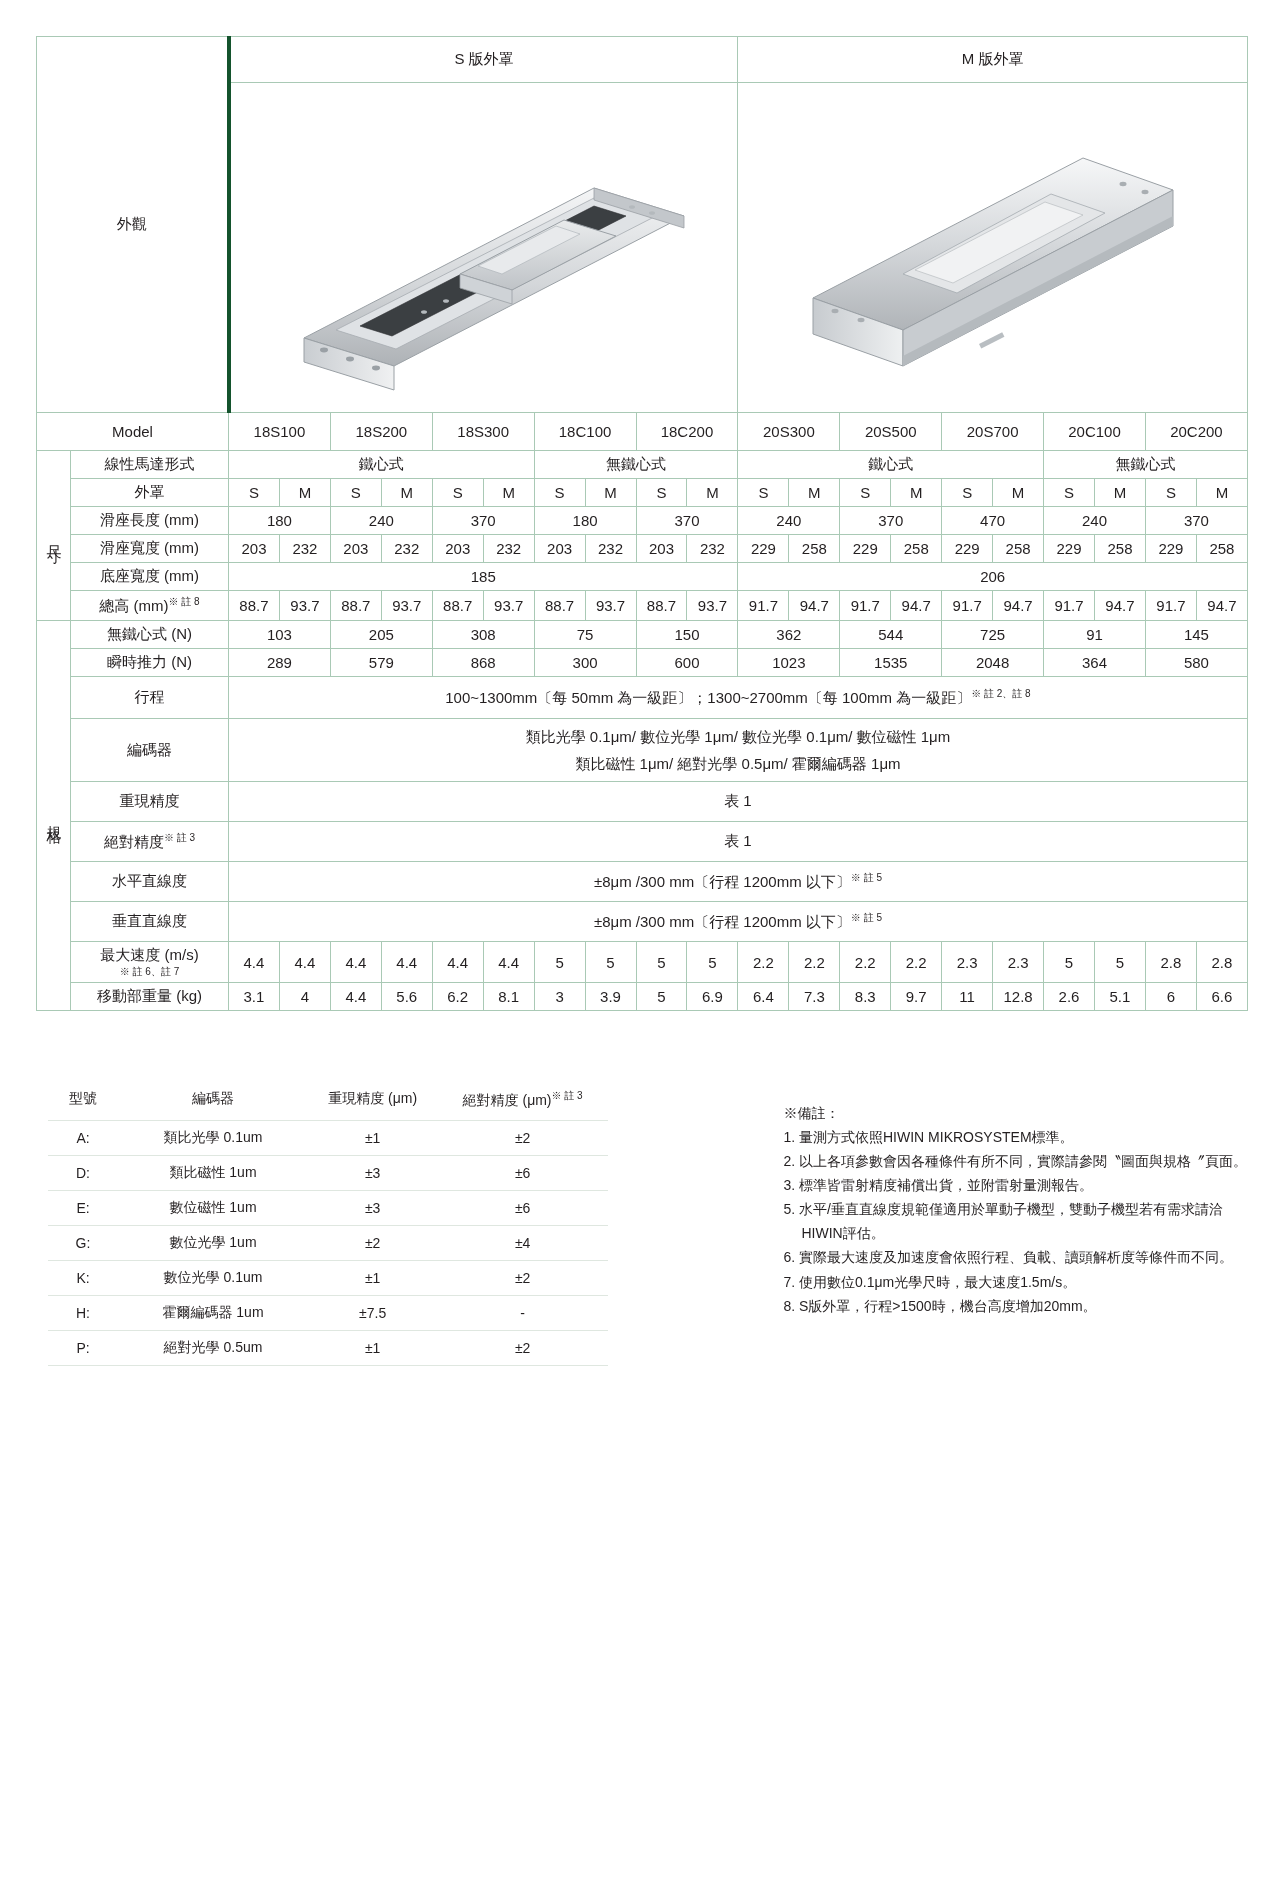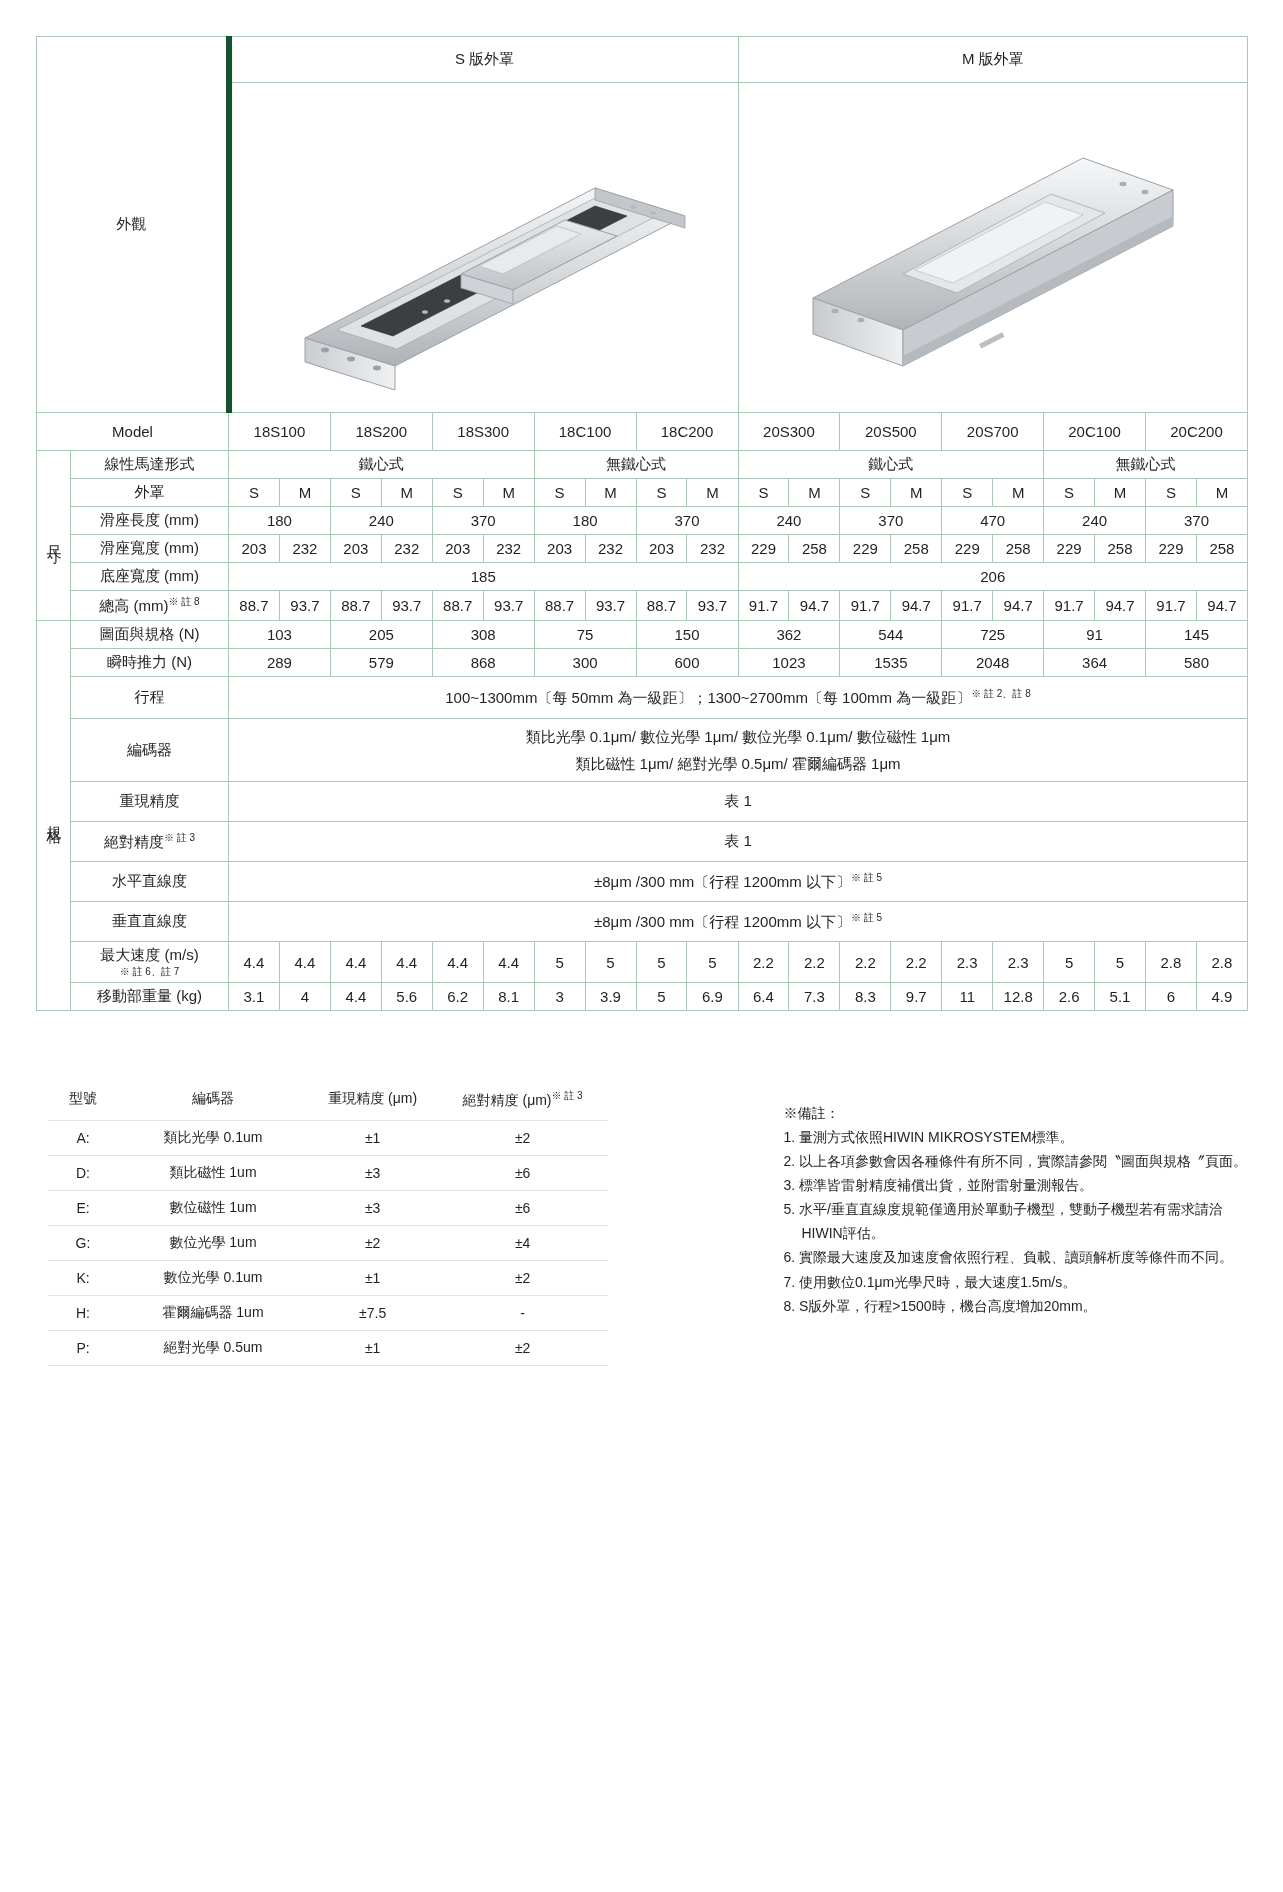--- a/index.html
+++ b/index.html
@@ -84,21 +84,21 @@
 
   <table class="spec">
     <colgroup>
       <col style="width:34px">
       <col style="width:158px">
       <col span="20" style="width:50.95px">
     </colgroup>
     <tbody>
 
       <tr>
-        <td class="hd" colspan="2" rowspan="2" style="border-right:6px solid #14532d;">外觀</td>
+        <td class="hd" colspan="2" rowspan="2" style="border-right:4px solid #14532d;">外觀</td>
         <td class="hd" colspan="10" style="height:46px;">S 版外罩</td>
         <td class="hd" colspan="10">M 版外罩</td>
       </tr>
 
       <tr>
         <td class="imgcell" colspan="10">
           <div class="actuator-wrap">
             <svg width="440" height="300" viewBox="0 0 440 300">
               <defs>
                 <linearGradient id="gS1" x1="0" y1="0" x2="0" y2="1">
@@ -288,21 +288,21 @@
         <td>91.7</td>
         <td>94.7</td>
         <td>91.7</td>
         <td>94.7</td>
         <td>91.7</td>
         <td>94.7</td>
       </tr>
 
       <tr>
         <td class="sidecell" rowspan="10"><span class="vert">規格</span></td>
-        <td class="lblcell">圖面與規格 (N)</td>
+        <td class="lblcell">無鐵心式 (N)</td>
         <td colspan="2">103</td>
         <td colspan="2">205</td>
         <td colspan="2">308</td>
         <td colspan="2">75</td>
         <td colspan="2">150</td>
         <td colspan="2">362</td>
         <td colspan="2">544</td>
         <td colspan="2">725</td>
         <td colspan="2">91</td>
         <td colspan="2">145</td>
@@ -404,21 +404,21 @@
         <td>6.9</td>
         <td>6.4</td>
         <td>7.3</td>
         <td>8.3</td>
         <td>9.7</td>
         <td>11</td>
         <td>12.8</td>
         <td>2.6</td>
         <td>5.1</td>
         <td>6</td>
-        <td>4.9</td>
+        <td>6.6</td>
       </tr>
     </tbody>
   </table>
 
   <div class="bottom">
     <table class="enc-table">
       <thead>
         <tr>
           <th class="enc-code">型號</th>
           <th class="enc-name">編碼器</th>

